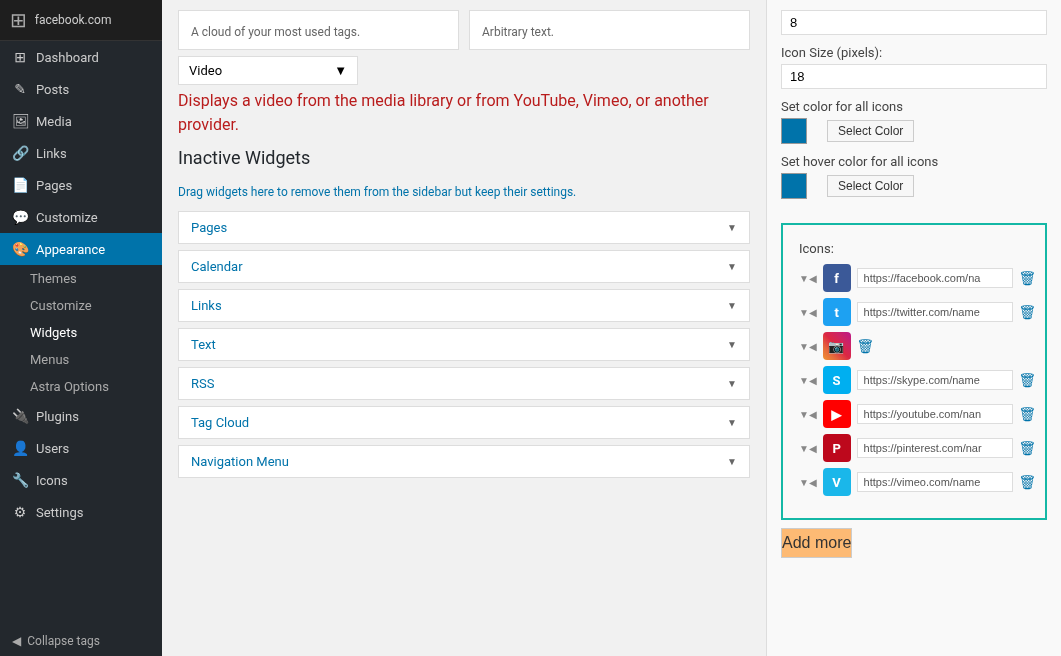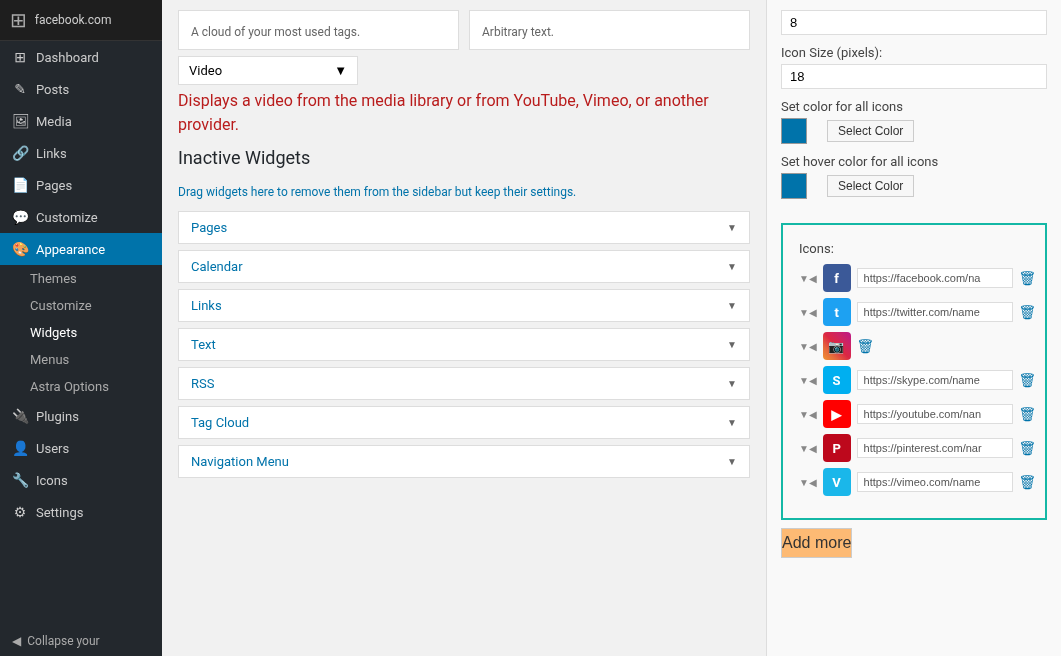--- a/index.html
+++ b/index.html
@@ -260,21 +260,21 @@
   <div class="sidebar-nav-item">
     <span class="nav-icon">🔧</span>
     <span>Icons</span>
   </div>
   <div class="sidebar-nav-item">
     <span class="nav-icon">⚙</span>
     <span>Settings</span>
   </div>
   <div class="sidebar-collapse">
     <span>◀</span>
-    <span>Collapse your</span>
+    <span>Collapse tags</span>
   </div>
 </div>
 
 <div class="main-area">
 
   <div class="center-content">
 
     <div class="top-widget-area">
       <div class="top-widget-row">
         <div class="top-widget-box">

